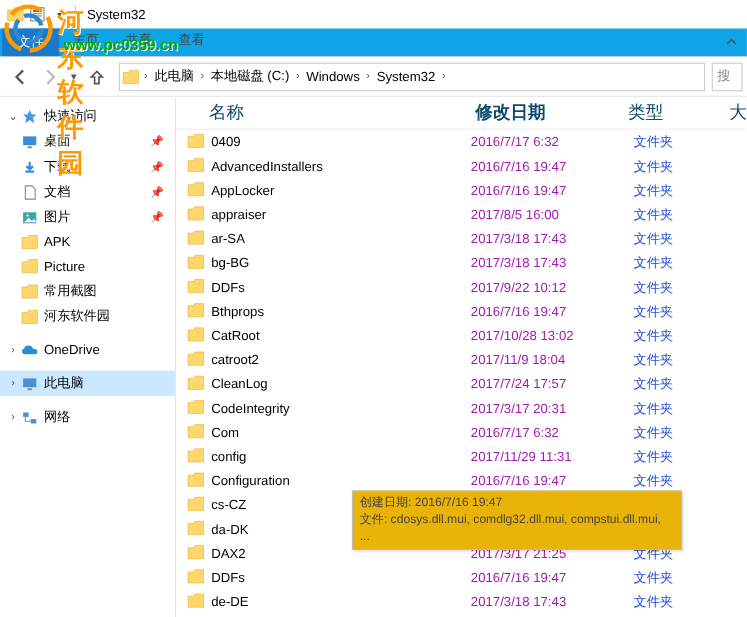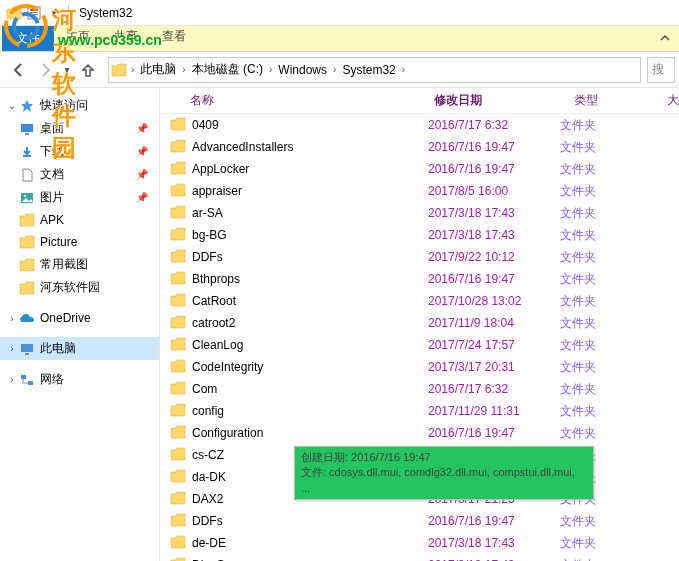--- a/index.html
+++ b/index.html
@@ -3,21 +3,21 @@
 <meta charset="utf-8">
 <style>
 * { margin: 0; padding: 0; box-sizing: border-box; font-family: "Microsoft YaHei", "Segoe UI", sans-serif; }
 body { width: 679px; height: 561px; background: #fff; font-size: 12px; color: #000; overflow: hidden; position: relative; }
 
 .titlebar { height: 26px; display: flex; align-items: center; padding: 2px 4px; background: #fff; border-bottom: 1px solid #e5e5e5; }
 .titlebar .tb-icon { width: 16px; height: 16px; margin: 0 2px; display: inline-flex; align-items: center; justify-content: center; }
 .titlebar .sep { width: 1px; height: 16px; background: #ccc; margin: 0 4px; }
 .titlebar .wintitle { margin-left: 6px; font-size: 12px; color: #000; }
 
-.ribbon-tabs { height: 26px; display: flex; align-items: flex-end; background: #fef9c3; border-bottom: 1px solid #d8d8d8; padding-left: 2px; }
+.ribbon-tabs { height: 26px; display: flex; align-items: flex-end; background: #0ea5e9; border-bottom: 1px solid #d8d8d8; padding-left: 2px; }
 .ribbon-tab { padding: 4px 12px 6px; font-size: 12px; color: #444; cursor: pointer; }
 .ribbon-tab.file { background: #1979ca; color: #fff; padding: 4px 14px; }
 .ribbon-expand { margin-left: auto; padding: 4px 8px; color: #555; }
 
 .navbar { height: 36px; display: flex; align-items: center; background: #fff; border-bottom: 1px solid #e5e5e5; padding: 0 4px; }
 .nav-btn { width: 28px; height: 28px; display: inline-flex; align-items: center; justify-content: center; color: #555; font-size: 16px; cursor: pointer; }
 .nav-btn.disabled { color: #bbb; }
 .addr { flex: 1; display: flex; align-items: center; height: 26px; border: 1px solid #ccc; margin: 0 6px; padding: 0 2px; background: #fff; }
 .addr .crumb { display: inline-flex; align-items: center; padding: 0 4px; font-size: 12px; color: #000; cursor: pointer; }
 .addr .crumb-arrow { color: #555; font-size: 10px; padding: 0 2px; }
@@ -29,34 +29,34 @@
 .sidebar { width: 160px; border-right: 1px solid #e5e5e5; padding: 6px 0; overflow: hidden; }
 .side-group { margin-bottom: 8px; }
 .side-item { display: flex; align-items: center; padding: 3px 4px 3px 18px; font-size: 12px; color: #000; cursor: pointer; white-space: nowrap; }
 .side-item.header { padding-left: 6px; }
 .side-item.selected { background: #cce8ff; }
 .side-item .exp { width: 12px; color: #555; font-size: 10px; display: inline-block; text-align: center; }
 .side-item .s-icon { width: 18px; height: 16px; margin-right: 4px; display: inline-flex; align-items: center; justify-content: center; }
 .side-item .pin { margin-left: auto; color: #666; font-size: 10px; padding-right: 6px; }
 
 .filepane { flex: 1; overflow: hidden; }
-.cols { display: flex; padding: 4px 0 4px 30px; border-bottom: 1px solid #eee; font-size: 12px; color: #701a75; gap: 17px; }
+.cols { display: flex; padding: 4px 0 4px 30px; border-bottom: 1px solid #eee; font-size: 16px; color: #0c4a6e; gap: 17px; }
 .col-name { width: 240px; }
 .col-date { width: 130px; font-weight: bold; }
 .col-type { width: 80px; }
 .col-size { flex: 1; }
 
 .files { }
 .row { display: flex; align-items: center; padding: 1px 0 1px 10px; font-size: 12px; color: #000; cursor: default; height: 22px; }
 .row .r-icon { width: 18px; height: 16px; margin-right: 4px; }
 .row .r-name { width: 236px; }
 .row .r-date { width: 132px; color: #a21caf; }
-.row .r-type { width: 80px; color: #8b5cf6; }
-
-.tooltip { position: absolute; left: 294px; top: 446px; width: 300px; background: #22c55e; border: 1px solid #bbb; padding: 3px 6px; font-size: 11px; color: #444; line-height: 1.4; box-shadow: 1px 1px 3px rgba(0,0,0,0.2); }
+.row .r-type { width: 80px; color: #1d4ed8; margin-left: 16px; }
+
+.tooltip { position: absolute; left: 320px; top: 446px; width: 300px; background: #eab308; border: 1px solid #bbb; padding: 3px 6px; font-size: 11px; color: #444; line-height: 1.4; box-shadow: 1px 1px 3px rgba(0,0,0,0.2); }
 
 .watermark { position: absolute; left: 0; top: 0; pointer-events: none; }
 .watermark .wm-logo { width: 48px; height: 48px; position: absolute; left: 2px; top: 2px; }
 .watermark .wm-text { position: absolute; left: 52px; top: 4px; font-size: 24px; font-weight: bold; color: #ff9900; text-shadow: 1px 1px 0 #fff; }
 .watermark .wm-url { position: absolute; left: 58px; top: 32px; font-size: 14px; font-weight: bold; color: #00aa00; text-shadow: 1px 1px 0 #fff; }
 
 svg.folder { fill: #ffd76b; stroke: #e0a828; stroke-width: 0.5; }
 svg.monitor { fill: #4a90d9; }
 svg.cloud { fill: #2a8dd4; }
 svg.star { fill: #4696e5; }

